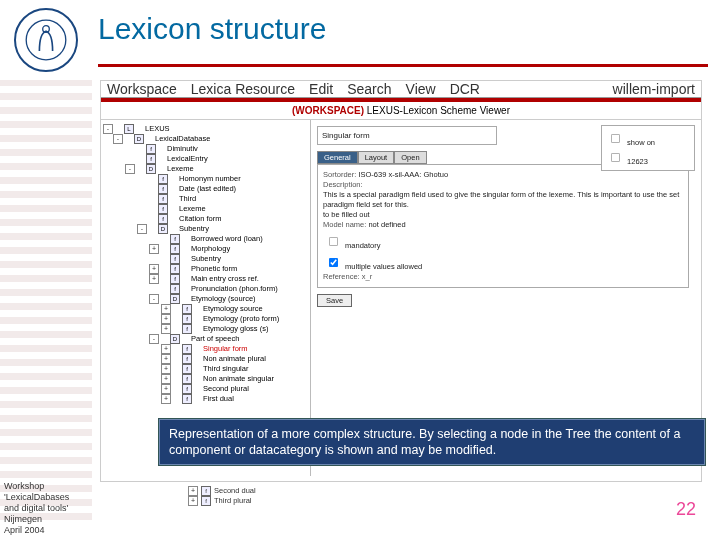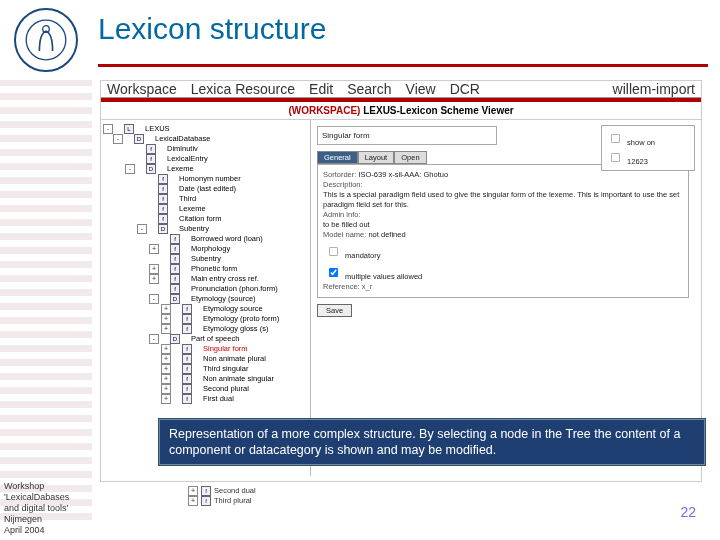--- a/index.html
+++ b/index.html
@@ -8,21 +8,21 @@
 .logo svg{width:44px;height:44px}
 .title{position:absolute;top:12px;left:98px;font-size:30px;color:#0369a1;font-weight:normal}
 .hr1{position:absolute;top:64px;left:98px;width:610px;height:3px;background:#b00000}
 .leftstripe{position:absolute;top:80px;left:0;width:92px;height:440px;background:repeating-linear-gradient(0deg,#f2eaea 0,#f2eaea 7px,#fff 7px,#fff 14px)}
 .app{position:absolute;top:80px;left:100px;width:600px;height:400px;background:#fff;border:1px solid #ccc;font-size:9px}
 .menubar{height:16px;background:#fff;border-bottom:1px solid #999;display:flex;align-items:center;padding:0 6px;gap:14px;color:#333;font-size:14px}
 .menubar .spacer{flex:1}
 .redbar{height:4px;background:#b00000}
 .apptitle{text-align:center;padding:3px 0;font-size:10px;border-bottom:1px solid #ccc}
 .apptitle .ws{color:#b00000;font-weight:bold}
-.apptitle .rest{font-weight:bold;color:#000}
+.apptitle .rest{font-weight:normal;color:#000}
 .main{display:flex;height:356px}
 .treepane{width:205px;border-right:1px solid #bbb;overflow:hidden;background:#fff;position:relative;padding:4px 2px;font-size:7.5px;color:#000;line-height:10px}
 .treepane .row{white-space:nowrap;display:flex;gap:11px}
 .ic{display:inline-block;width:8px;height:8px;border:1px solid #666;background:#eef;font-size:6px;text-align:center;line-height:8px}
 .fold{display:inline-block;width:8px;height:8px;border:1px solid #888;background:#fff;font-size:7px;text-align:center;line-height:7px;color:#333}
 .treepane .indent1{padding-left:10px}
 .treepane .indent2{padding-left:22px}
 .treepane .indent3{padding-left:34px}
 .treepane .indent4{padding-left:46px}
 .treepane .indent5{padding-left:58px}
@@ -34,21 +34,21 @@
 .tabs{display:flex;gap:0;font-size:7.5px;margin-top:2px}
 .tab{border:1px solid #888;padding:1px 6px;background:#ddd}
 .tab.active{background:#3a6088;color:#fff}
 .panel{border:1px solid #aaa;padding:5px;font-size:7.5px;line-height:10px;width:360px}
 .panel .lbl{color:#555}
 .panel .chk{margin-top:2px}
 .savebtn{margin-top:6px;padding:1px 8px;border:1px solid #666;background:#eee;font-size:7.5px;display:inline-block}
 .capbox{position:absolute;top:418px;left:158px;width:546px;background:#fff;border:1px solid #355;padding:0}
 .capbox .inner{background:#1f3e72;border:1px solid #6b86b0;margin:0;padding:6px 9px;color:#fff;font-size:12.5px;line-height:16px}
 .footer{position:absolute;bottom:4px;left:4px;font-size:9px;color:#333;line-height:11px;width:90px}
-.pagenum{position:absolute;bottom:20px;right:24px;font-size:14px;color:#8b5cf6}
+.pagenum{position:absolute;bottom:20px;right:24px;font-size:18px;color:#ec4899}
 .belowcap{position:absolute;top:486px;left:188px;font-size:7.5px;color:#333}
 .belowcap .row{display:flex;align-items:center;gap:3px;line-height:10px}
 </style>
 </head>
 <body>
 
 <div class="slide">
   <div class="logo">
     <svg viewBox="0 0 40 40">
         <circle cx="20" cy="20" r="18" fill="none" stroke="#1a4780" stroke-width="1.2"></circle>
@@ -226,21 +226,20 @@
         </div>
         <div class="tabs">
           <div class="tab active">General</div>
           <div class="tab">Layout</div>
           <div class="tab">Open</div>
         </div>
         <div class="panel">
           <div><span class="lbl">Sortorder:</span> <span>ISO-639 x-sil-AAA: Ghotuo</span></div>
           <div><span class="lbl">Description:</span></div>
           <div>This is a special paradigm field used to give the singular form of the lexeme. This is important to use the set paradigm field set for this.</div>
-          <div><span class="lbl">Admin info:</span></div>
           <div>to be filled out</div>
           <div><span class="lbl">Model name:</span> <span>not defined</span></div>
           <div class="chk"><label><input type="checkbox" style="transform: scale(0.7);"> <span>mandatory</span></label></div>
           <div class="chk"><label><input type="checkbox" checked="" style="transform: scale(0.7);"> <span>multiple values allowed</span></label></div>
           <div><span class="lbl">Reference: x_r</span></div>
         </div>
         <div class="savebtn">Save</div>
       </div>
     </div>
   </div>

